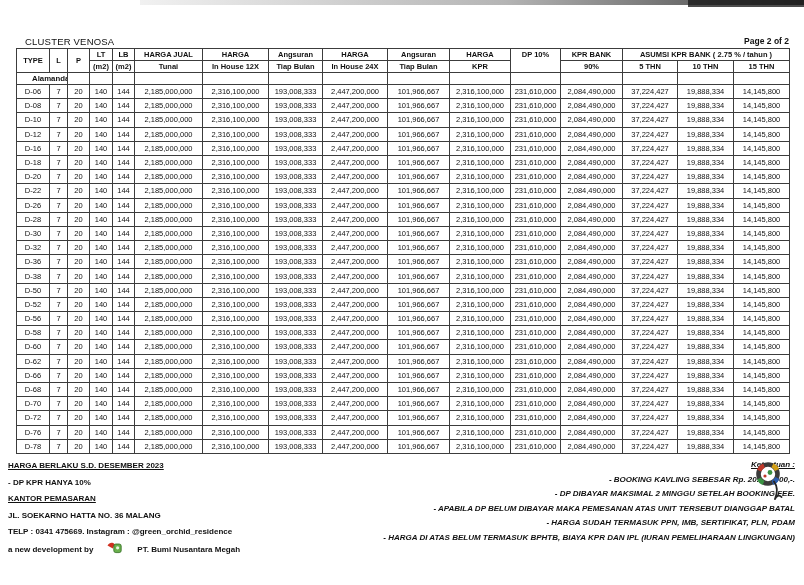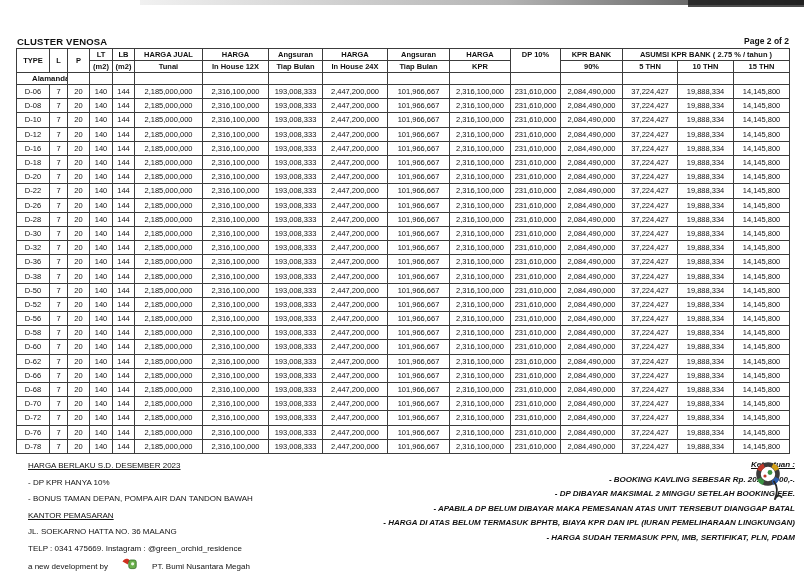--- a/index.html
+++ b/index.html
@@ -3,34 +3,34 @@
 <meta charset="utf-8">
 <style>
   html,body{margin:0;padding:0;background:#e8e8e8;}
   .page{position:relative;width:804px;height:585px;background:#ffffff;
         font-family:"Liberation Sans",sans-serif;color:#111;overflow:hidden;}
   
   .scan-smudge{position:absolute;top:0;left:140px;width:664px;height:5px;
         background:linear-gradient(to right,rgba(140,140,140,.12),rgba(90,90,90,.45) 55%,rgba(25,25,25,.85));}
   .scan-smudge-dark{position:absolute;top:0;left:688px;width:116px;height:7px;background:rgba(25,25,25,.78);}
 
-  .title{position:absolute;left:17px;top:36px;font-size:9.5px;font-weight:bold;letter-spacing:.2px;}
+  .title{position:absolute;left:25px;top:36px;font-size:9.5px;font-weight:normal;letter-spacing:.2px;}
   .page-label{position:absolute;left:600px;top:36px;width:189px;text-align:right;font-size:8.5px;font-weight:bold;}
 
   table.price{position:absolute;left:16px;top:48px;width:773px;border-collapse:collapse;
         table-layout:fixed;font-size:7.5px;}
   .price th,.price td{border:1px solid #3c3c3c;text-align:center;vertical-align:middle;
         padding:0;overflow:hidden;white-space:nowrap;}
   .price thead th{font-weight:bold;height:11px;}
   .price th.dp-cell{vertical-align:top;padding-top:1px;margin-top:18px;}
   .price tr.section-row td{height:11px;}
   .price td.section-cell{text-align:left;font-weight:bold;padding-left:15px;font-size:7.8px;}
   .price tbody td.data-cell{height:13.2px;font-weight:normal;}
 
-  .footer-left{position:absolute;left:28px;top:458px;width:300px;font-size:8px;font-weight:normal;line-height:16.5px;}
+  .footer-left{position:absolute;left:8px;top:458px;width:300px;font-size:8px;font-weight:bold;line-height:16.5px;}
   .footer-left .u{text-decoration:underline;}
   .dev-line{display:flex;align-items:center;gap:14px;}
   .dev-logo{display:inline-block;}
 
   .footer-right{position:absolute;left:325px;top:458px;width:470px;font-size:8px;
         font-weight:bold;font-style:italic;line-height:14.6px;text-align:right;}
   .footer-right .heading{text-decoration:underline;}
   .footer-right .indent{padding-left:9px;}
 
   .stamp{position:absolute;left:751px;top:460px;}
@@ -583,21 +583,20 @@
           <td class="data-cell">19,888,334</td>
           <td class="data-cell">14,145,800</td>
         </tr>
       </tbody>
   </table>
 
   <div class="footer-left">
     <div>
         <div class="u">HARGA BERLAKU S.D. DESEMBER 2023</div>
         <div>- DP KPR HANYA 10%</div>
-        <div>- BONUS TAMAN DEPAN, POMPA AIR DAN TANDON BAWAH</div>
         <div class="u">KANTOR PEMASARAN</div>
         <div>JL. SOEKARNO HATTA NO. 36 MALANG</div>
         <div>TELP : 0341 475669.  Instagram : @green_orchid_residence</div>
       </div>
     <div class="dev-line">
       <span>a new development by</span>
       <span class="dev-logo">
         <svg width="16" height="13" viewBox="0 0 16 13">
           <path d="M0.5 4.5 C2.5 1.2 5.5 1 7.6 3.2 L5.8 7.4 Z" fill="#d03020"></path>
           <rect x="6.8" y="3" width="7.4" height="8.6" rx="2" fill="#6ab04c" stroke="#2e6b1e" stroke-width="0.8"></rect>
@@ -607,22 +606,22 @@
       <span>PT. Bumi Nusantara Megah</span>
     </div>
   </div>
 
   <div class="footer-right">
     <div class="heading">Ketentuan :</div>
     <div>
         <div>- BOOKING KAVLING SEBESAR Rp. 20.000.000,-.</div>
         <div>- DP DIBAYAR MAKSIMAL 2 MINGGU SETELAH BOOKING FEE.</div>
         <div>- APABILA DP BELUM DIBAYAR MAKA PEMESANAN ATAS UNIT TERSEBUT DIANGGAP BATAL</div>
+        <div>- HARGA SUDAH TERMASUK PPN, IMB, SERTIFIKAT, PLN, PDAM</div>
         <div>- HARGA DI ATAS BELUM TERMASUK BPHTB, BIAYA KPR DAN IPL (IURAN PEMELIHARAAN LINGKUNGAN)</div>
-        <div>- HARGA SUDAH TERMASUK PPN, IMB, SERTIFIKAT, PLN, PDAM</div>
       </div>
   </div>
 
   <div class="stamp">
     <svg width="38" height="48" viewBox="0 0 38 48">
       <circle cx="17" cy="14" r="9.5" fill="#ffffff" stroke="#3b3b3b" stroke-width="4.6"></circle>
       <path d="M8 10.5 A9.5 9.5 0 0 1 13 5.6" stroke="#c0392b" stroke-width="4.6" fill="none"></path>
       <path d="M21.5 5.3 A9.5 9.5 0 0 1 26 10" stroke="#d4a017" stroke-width="4.6" fill="none"></path>
       <path d="M26.4 18 A9.5 9.5 0 0 1 21.5 22.9" stroke="#2a5db0" stroke-width="4.6" fill="none"></path>
       <path d="M12.5 23 A9.5 9.5 0 0 1 7.9 18.5" stroke="#3a9142" stroke-width="4.6" fill="none"></path>

